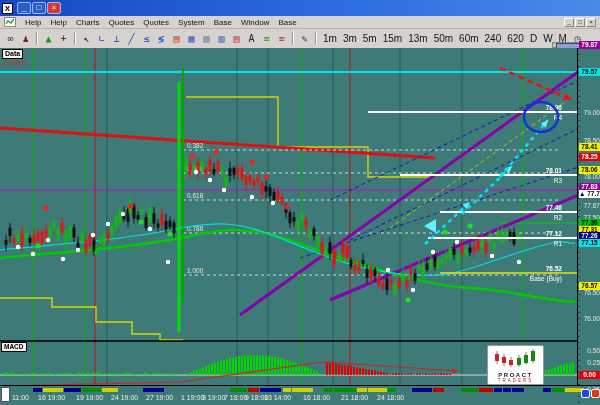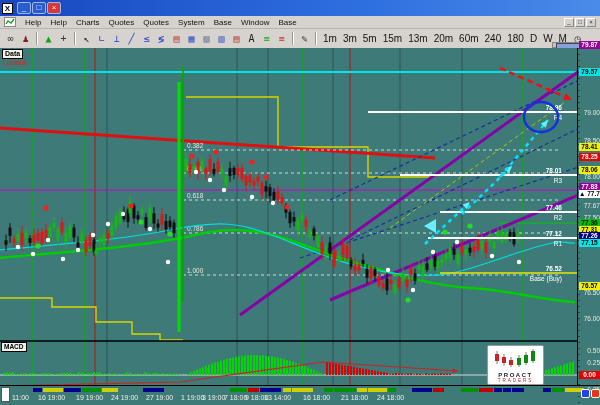--- a/index.html
+++ b/index.html
@@ -118,24 +118,24 @@
     <span class="ticon" style="color: rgb(24, 160, 24);">≡</span>
     <span class="ticon" style="color: rgb(192, 48, 48);">≡</span>
     <span class="tsep"></span>
     <span class="ticon" style="color: rgb(51, 51, 51);">✎</span>
     <span class="tsep"></span>
     <span class="tf">1m</span>
     <span class="tf">3m</span>
     <span class="tf">5m</span>
     <span class="tf">15m</span>
     <span class="tf">13m</span>
-    <span class="tf">20m</span>
+    <span class="tf">50m</span>
     <span class="tf">60m</span>
     <span class="tf">240</span>
-    <span class="tf">180</span>
+    <span class="tf">620</span>
     <span class="tf">D</span>
     <span class="tf">W</span>
     <span class="tf">M</span>
     <span class="ticon" style="color: rgb(51, 51, 51);">◷</span>
   </div>
 <div class="scrollbar">
     <div class="scrollthumb"></div>
   </div>
 
 <div class="chart">

